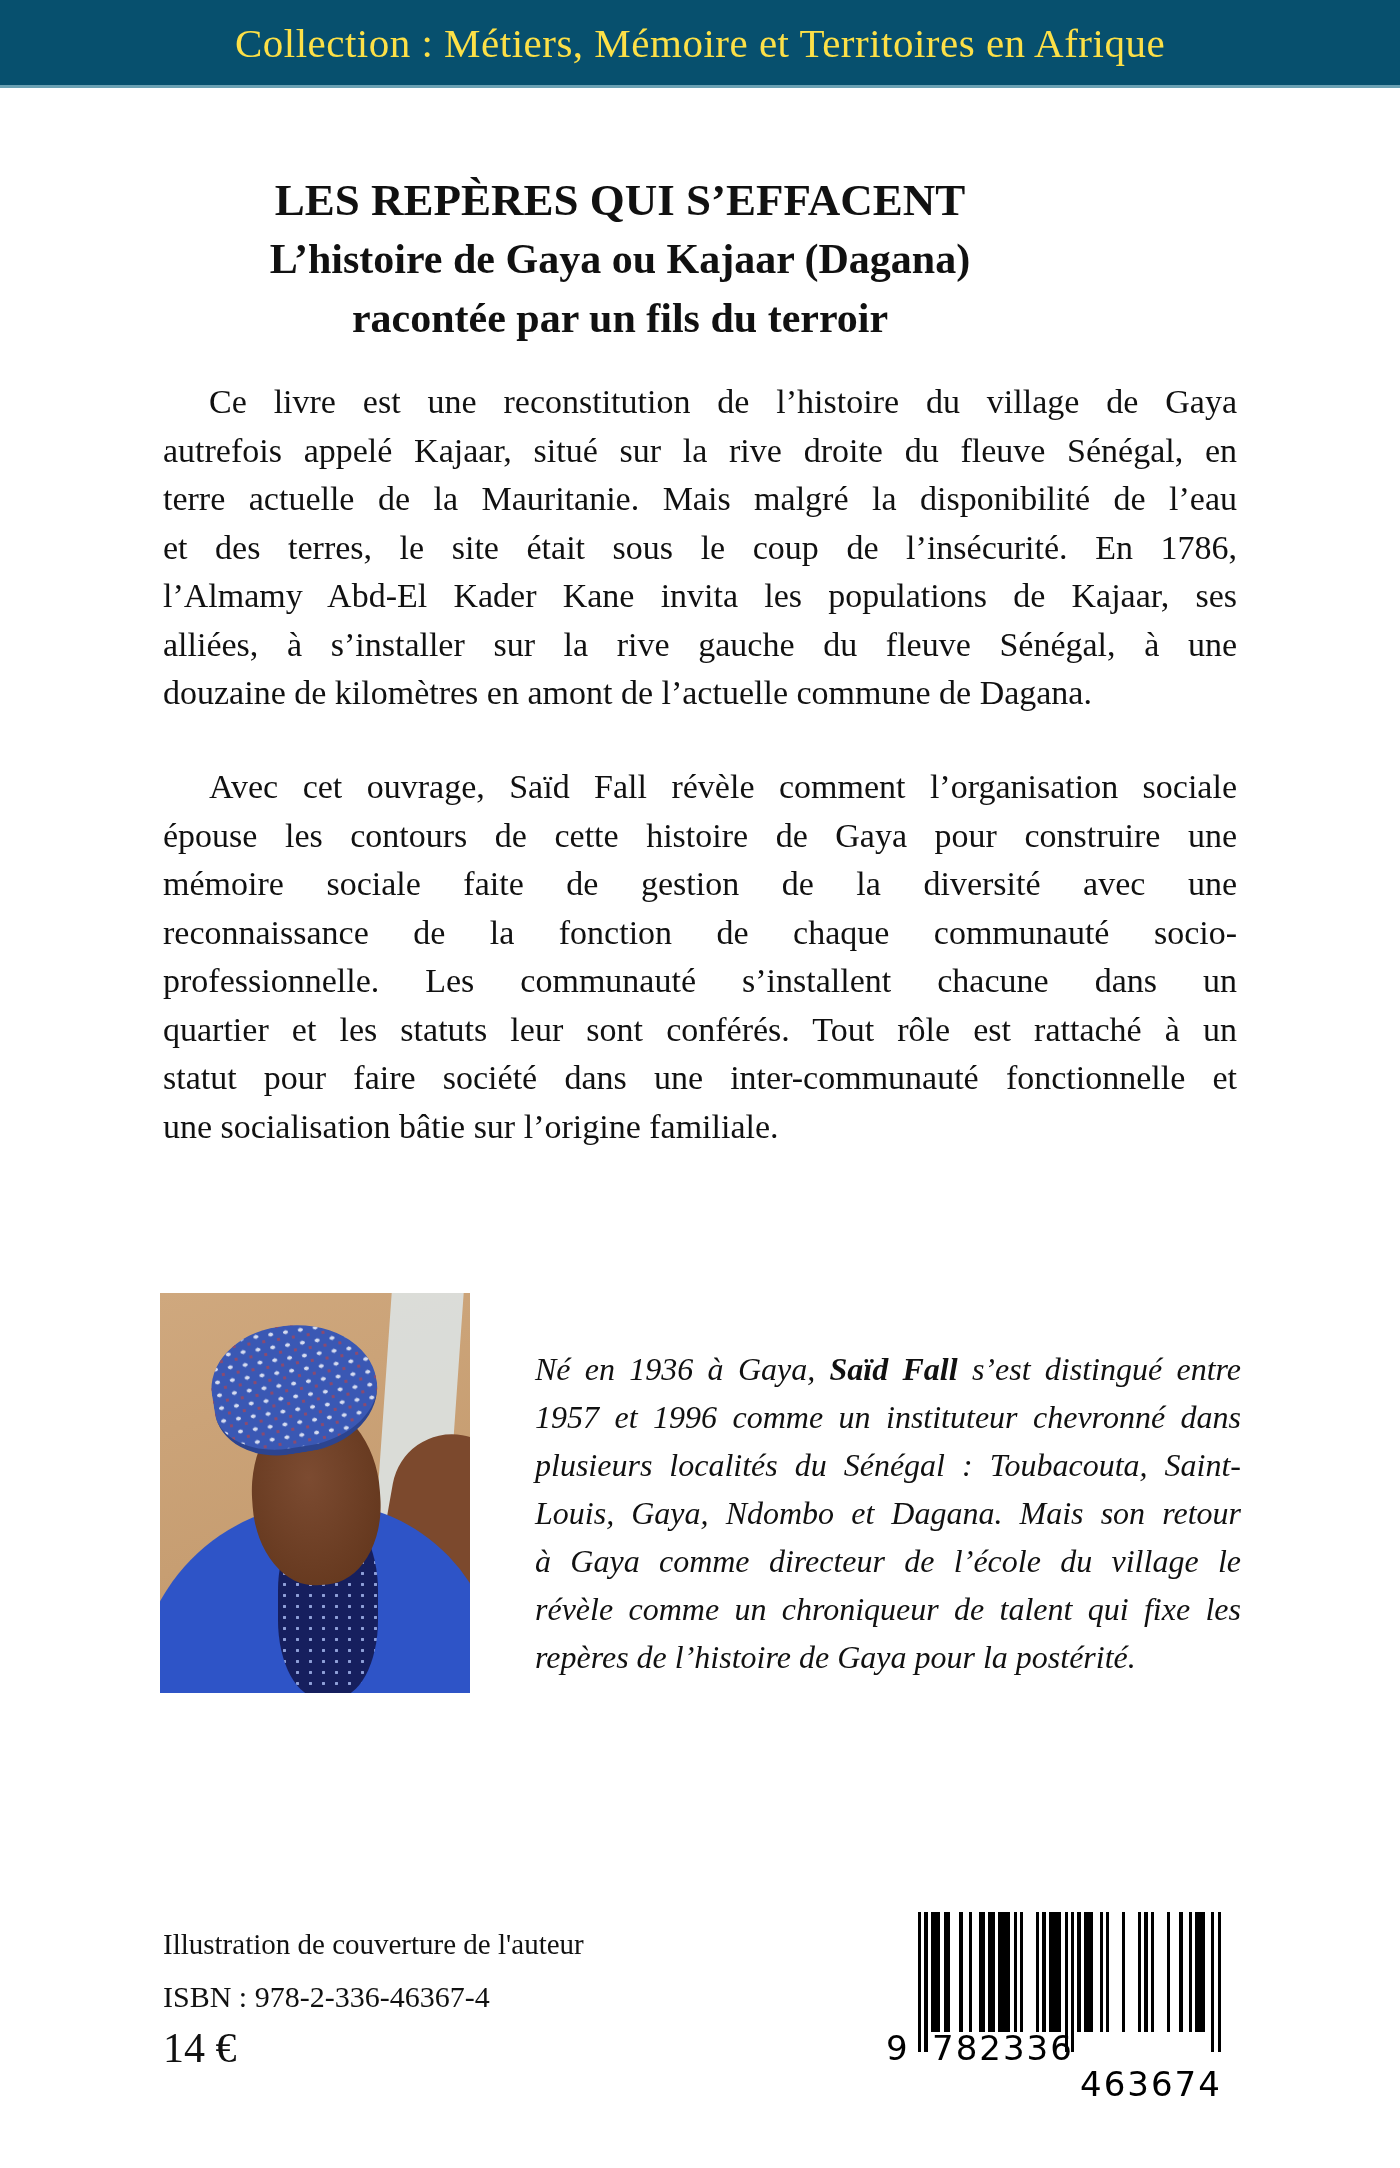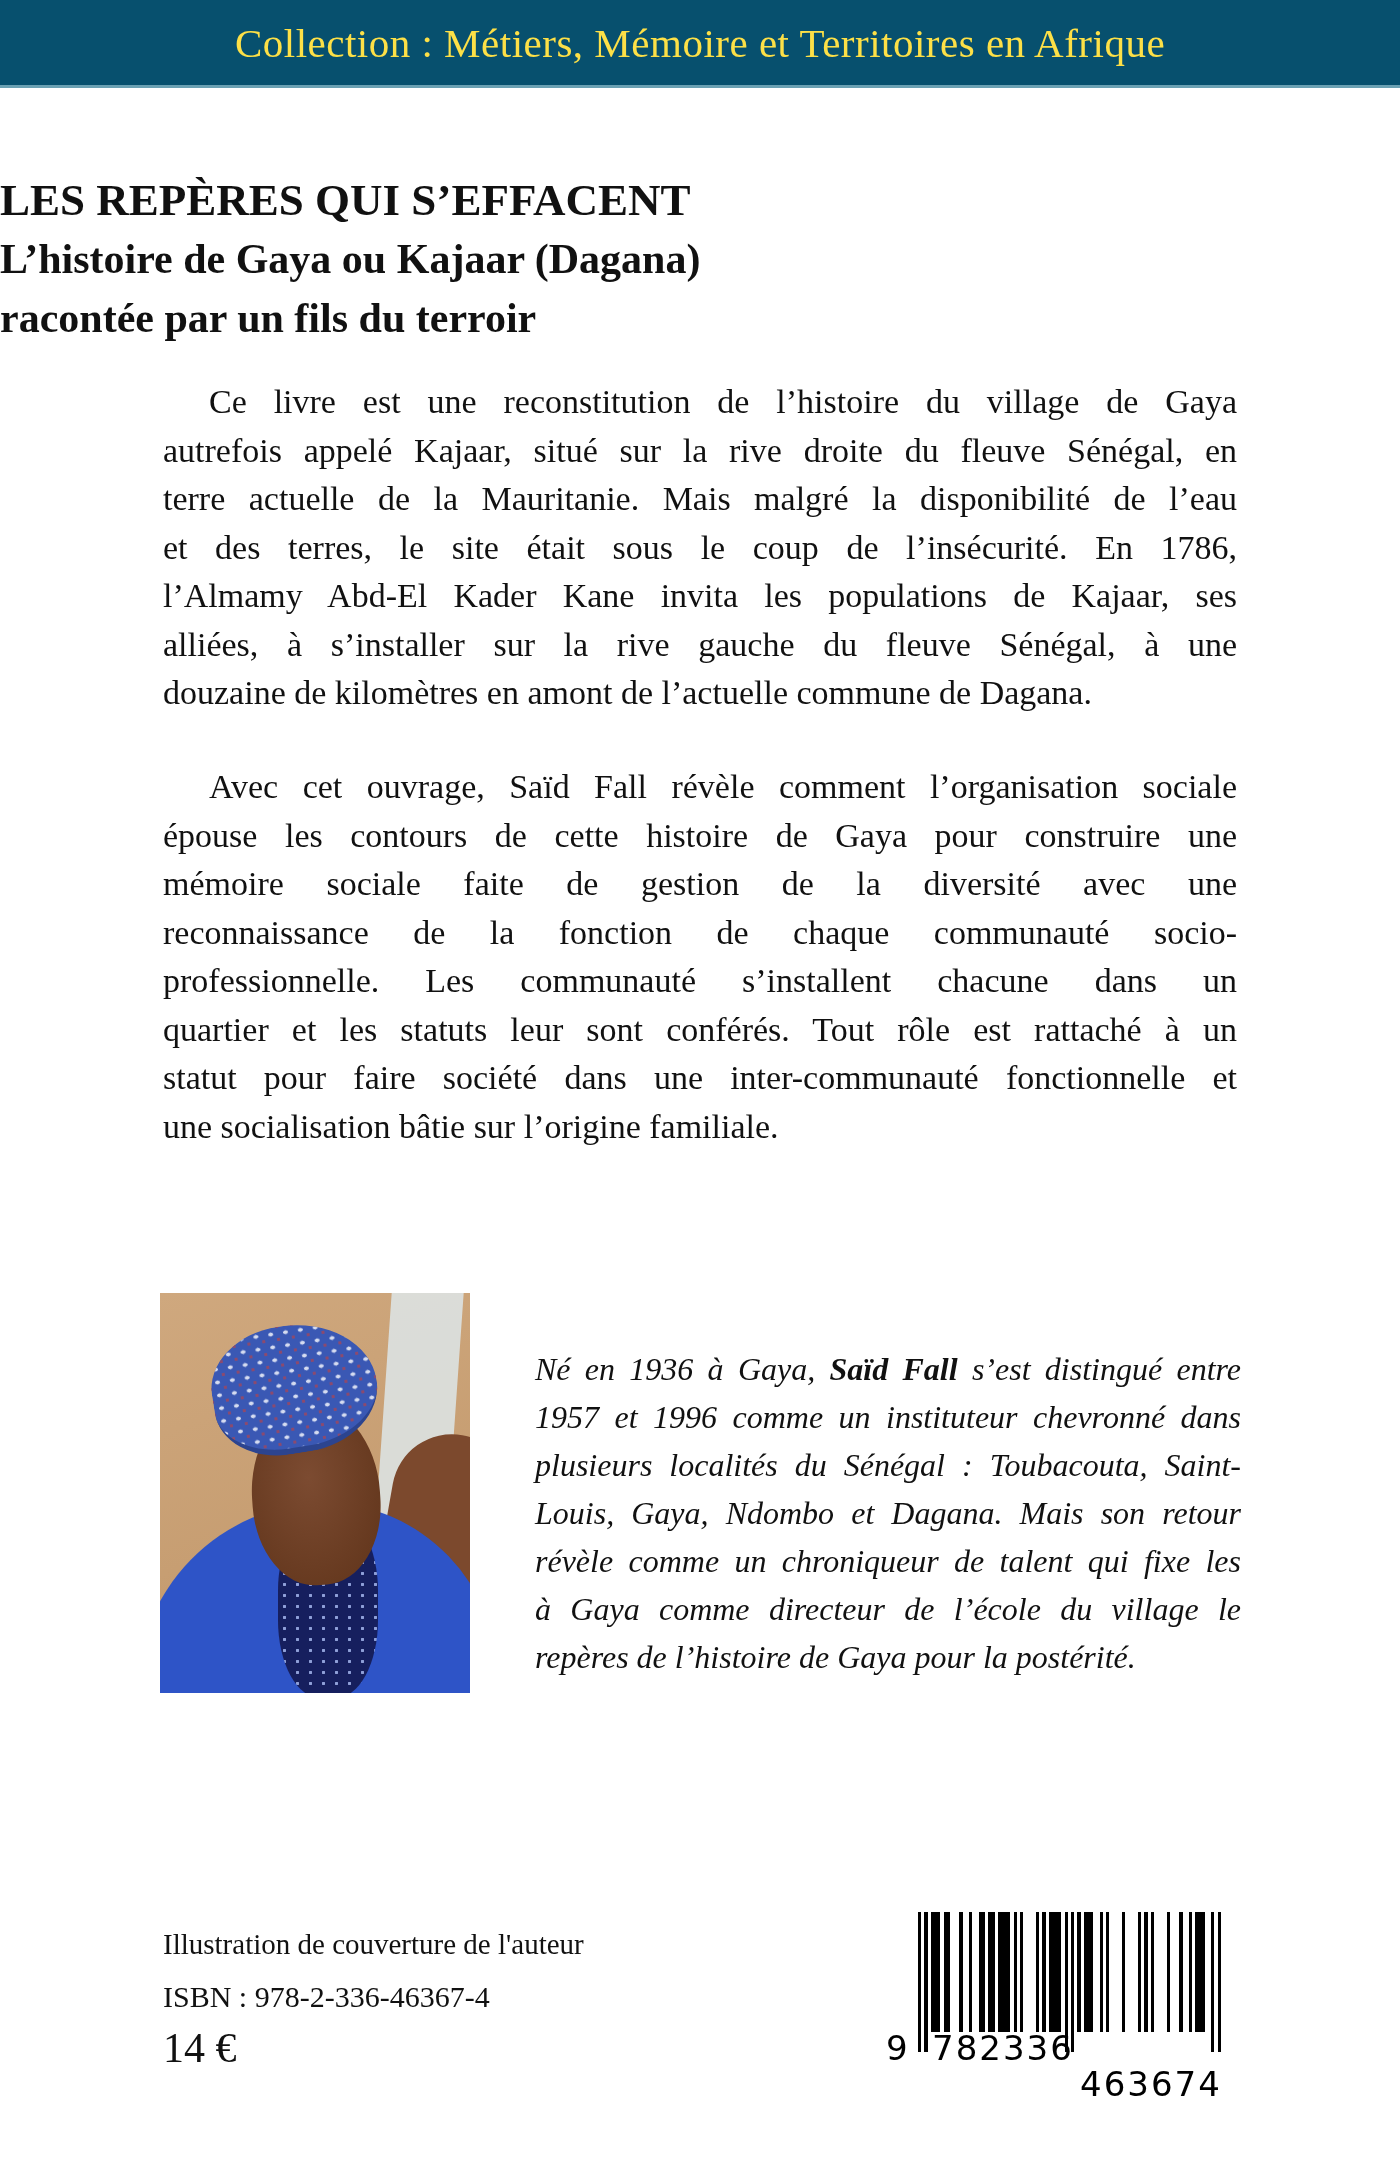--- a/index.html
+++ b/index.html
@@ -11,21 +11,21 @@
 
   
   .banner {
     position:absolute; top:0; left:0; width:1400px; height:88px;
     background:#07506e; border-bottom:3px solid #6ba1b3;
     display:flex; align-items:center; justify-content:center;
   }
   .banner span { color:#fde047; font-size:41px; letter-spacing:0.5px; }
 
   
-  .title-block { position:absolute; top:170px; left:0; width:1240px; font-weight:bold; }
+  .title-block { position:absolute; top:170px; left:0; width:1240px; text-align:center; font-weight:bold; }
   .title-line1 { font-size:45px; line-height:60px; }
   .title-line2, .title-line3 { font-size:42px; line-height:59px; }
 
   
   .para { position:absolute; left:163px; width:1074px; font-size:34px; line-height:48.5px; }
   .para1 { top:378px; }
   .para2 { top:763px; }
   .line { text-align:justify; text-align-last:justify; }
   .line.last { text-align-last:left; }
   .para .line:first-child { text-indent:46px; }
@@ -123,22 +123,22 @@
     <div class="photo-face"></div>
     <div class="photo-cap"></div>
   </div>
 
   <section class="bio">
     <div class="line"><span>Né en 1936 à Gaya, </span><span class="line1-bold">Saïd Fall</span><span> s’est distingué entre</span></div>
     <div>
         <div class="line">1957 et 1996 comme un instituteur chevronné dans</div>
         <div class="line">plusieurs localités du Sénégal : Toubacouta, Saint-</div>
         <div class="line">Louis, Gaya, Ndombo et Dagana. Mais son retour</div>
+        <div class="line">à Gaya comme directeur de l’école du village le</div>
         <div class="line">révèle comme un chroniqueur de talent qui fixe les</div>
-        <div class="line">à Gaya comme directeur de l’école du village le</div>
         <div class="line last">repères de l’histoire de Gaya pour la postérité.</div>
       </div>
   </section>
 
   <p class="credit">Illustration de couverture de l'auteur</p>
   <p class="isbn">ISBN : 978-2-336-46367-4</p>
   <p class="price">14 €</p>
 
   <div class="barcode">
     <div class="bars">

